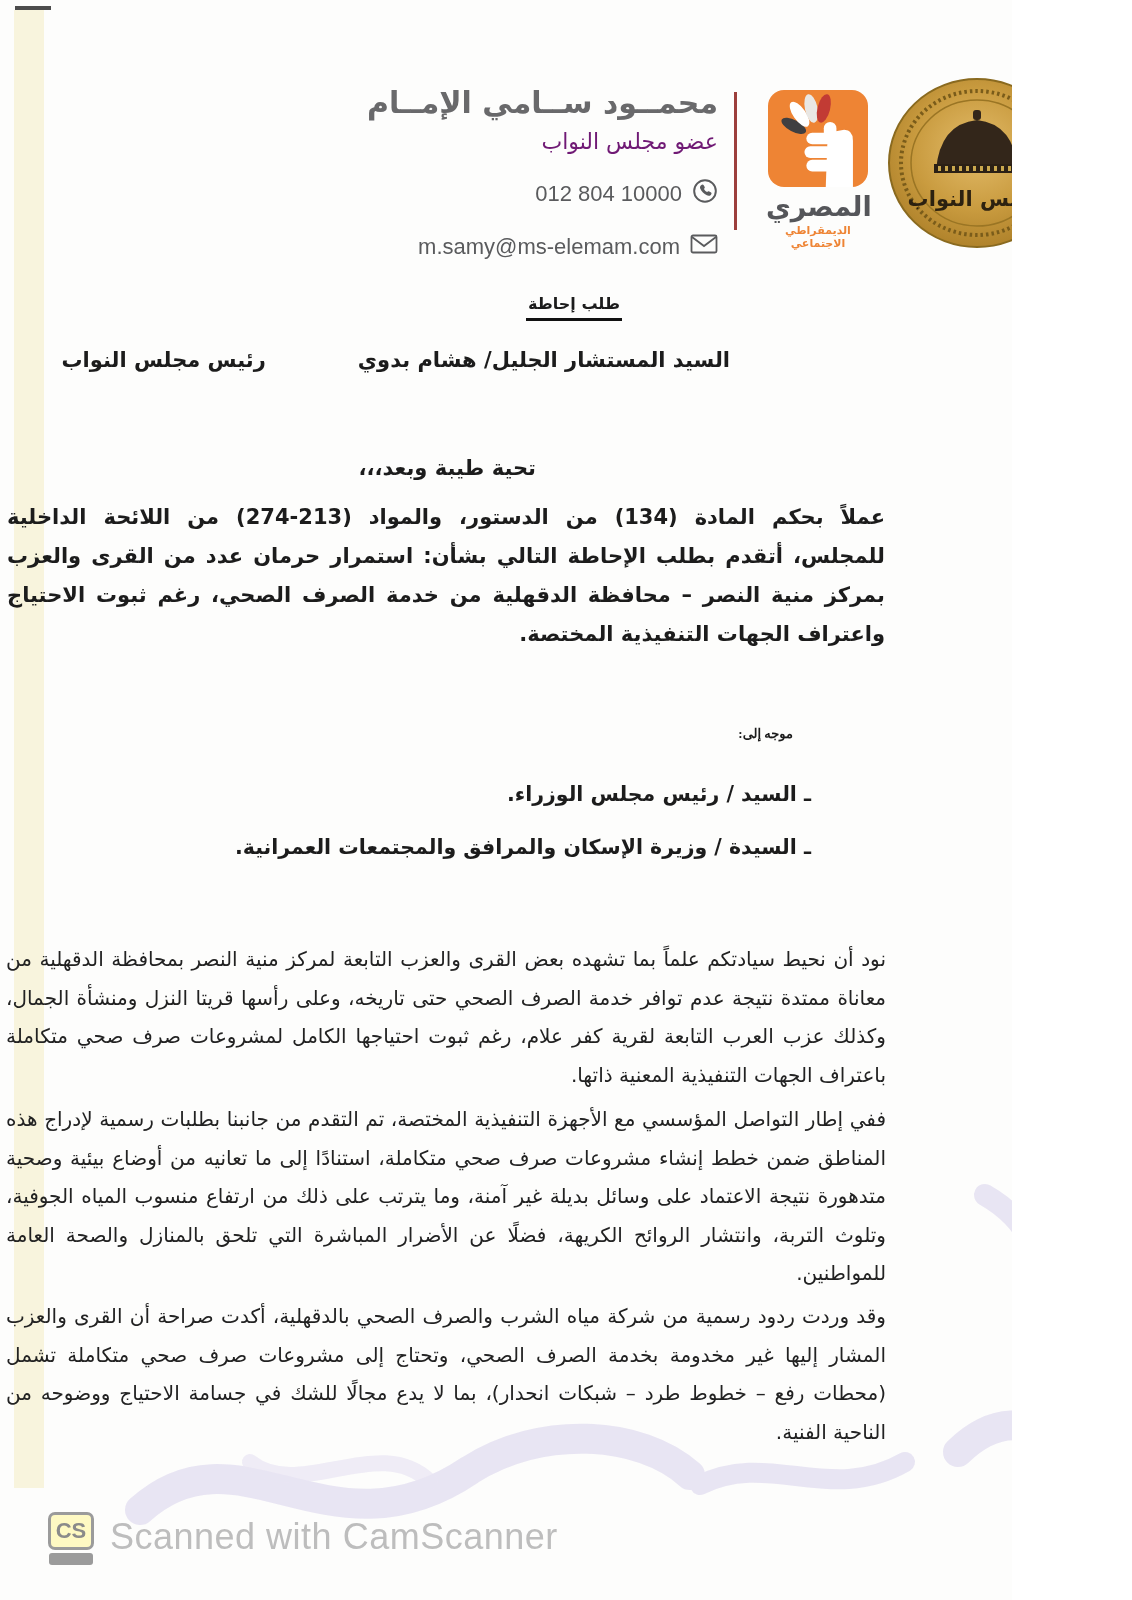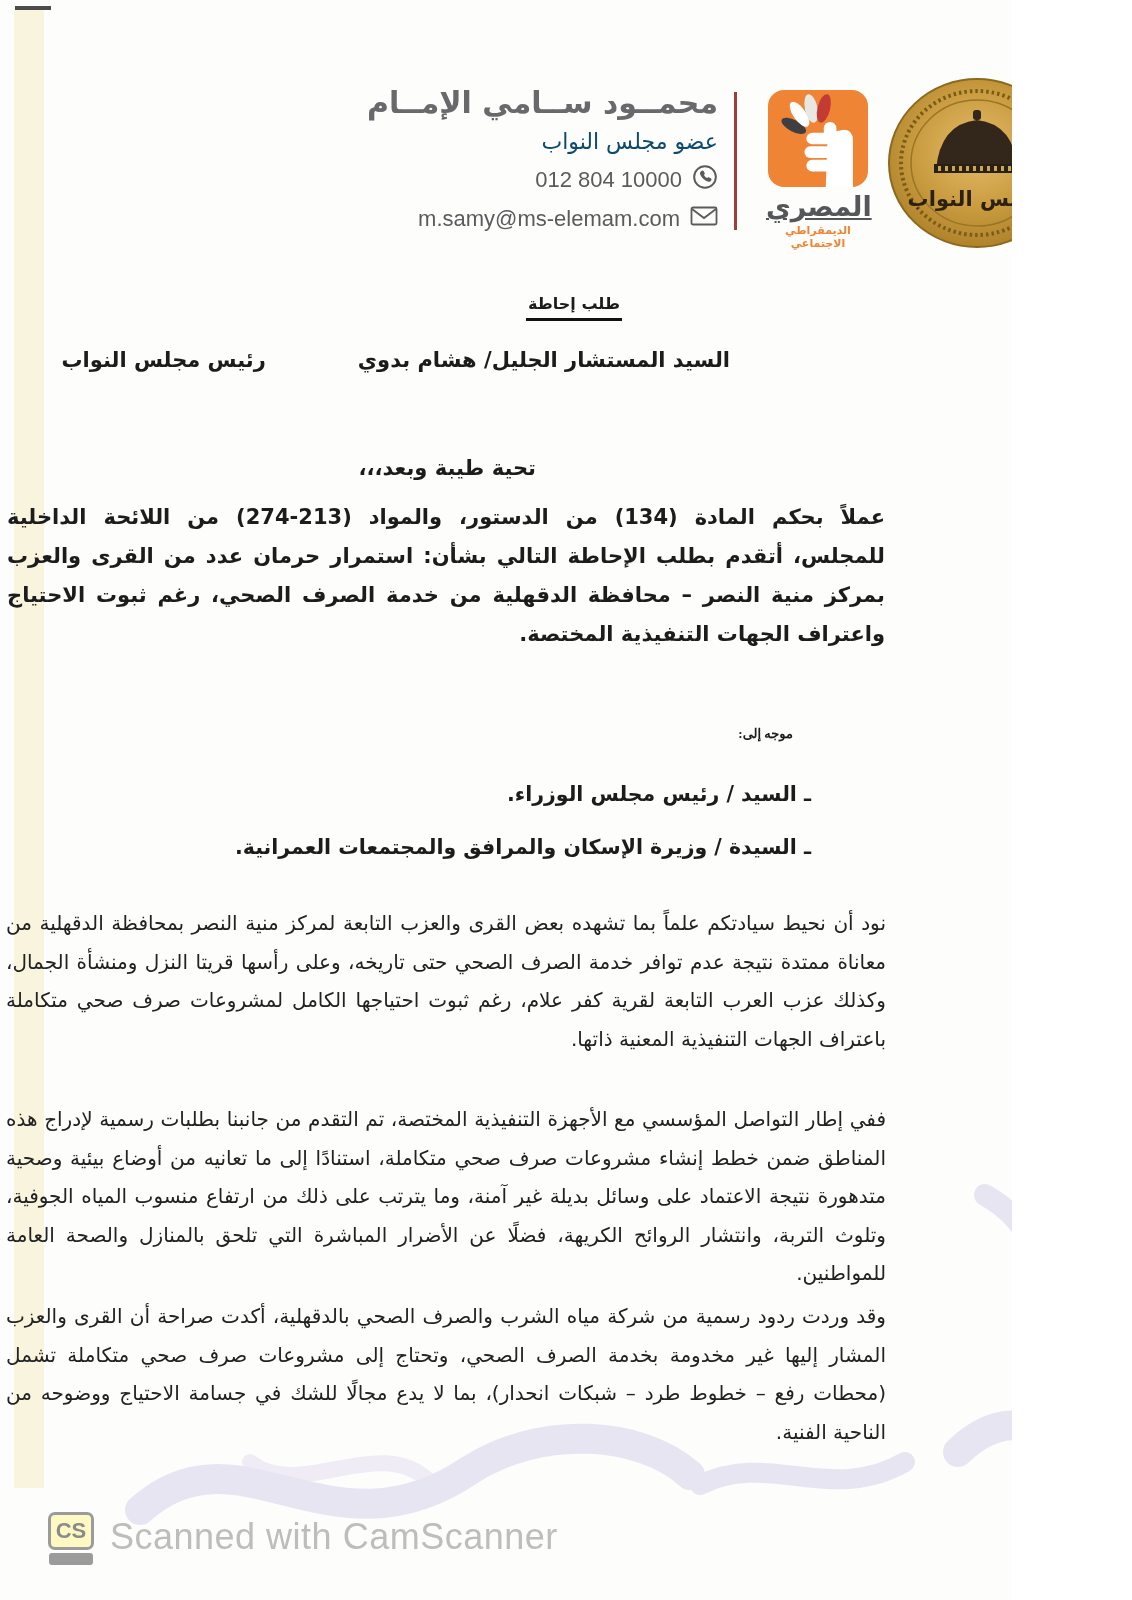--- a/index.html
+++ b/index.html
@@ -10,49 +10,49 @@
   
   .edge-strip{position:absolute;left:14px;top:10px;width:30px;height:1478px;background:#f8f4dd;}
   .edge-topline{position:absolute;left:15px;top:6px;width:36px;height:4px;background:#4c4c4c;}
   .edge-right{position:absolute;left:1121px;top:168px;width:2px;height:1360px;background:#454545;}
   .watermark{position:absolute;left:0;top:0;z-index:0;}
   .content{position:absolute;left:0;top:0;width:100%;height:100%;z-index:1;}
 
   
   .contact-block{position:absolute;left:288px;top:86px;width:430px;text-align:right;direction:rtl;}
   .mp-name{font-size:30px;font-weight:700;color:#69696b;line-height:1.15;}
-  .mp-role{font-size:22px;color:#0c4a6e;margin-top:8px;}
+  .mp-role{font-size:22px;color:#701a75;margin-top:8px;}
   .contact-row{direction:ltr;display:flex;justify-content:flex-end;align-items:center;gap:10px;
-    font-family:"Liberation Sans",sans-serif;font-size:22px;color:#5a5b5d;margin-top:10px;}
+    font-family:"Liberation Sans",sans-serif;font-size:22px;color:#5a5b5d;margin-top:24px;}
   .contact-row:first-of-type{margin-top:22px;}
   .hdr-divider{position:absolute;left:734px;top:92px;width:3px;height:138px;background:#9c3f3c;}
 
   .party{position:absolute;left:766px;top:90px;width:104px;text-align:center;}
   .party-square{width:100px;height:97px;border-radius:16px;background:#ee8434;margin:0 auto;
     display:flex;align-items:center;justify-content:center;}
-  .party-name{font-size:27px;font-weight:700;color:#55565a;margin-top:6px;line-height:1;text-decoration:underline;}
+  .party-name{font-size:27px;font-weight:700;color:#55565a;margin-top:6px;line-height:1;}
   .party-sub{font-size:11px;color:#ee8434;margin-top:4px;font-weight:700;}
 
   .seal{position:absolute;left:888px;top:78px;}
 
   
   .doc-title{position:absolute;left:8px;top:294px;width:1132px;text-align:center;
     font-size:16px;font-weight:700;direction:rtl;}
   .doc-title span{border-bottom:3px solid #111;padding:0 2px 5px;}
   .addressee-row{position:absolute;right:282px;top:348px;direction:rtl;display:flex;gap:92px;
     font-size:21px;font-weight:700;white-space:nowrap;}
   .greeting{position:absolute;right:476px;top:456px;direction:rtl;font-size:21px;font-weight:700;white-space:nowrap;}
   .intro{position:absolute;right:127px;top:498px;width:878px;direction:rtl;text-align:justify;
     font-size:21px;font-weight:700;line-height:39px;}
   .directed-label{position:absolute;right:219px;top:726px;direction:rtl;font-size:13px;font-weight:700;font-family:Liberation Serif, serif;}
   .recipient-1{position:absolute;right:201px;top:782px;direction:rtl;font-size:20.5px;font-weight:700;white-space:nowrap;}
   .recipient-2{position:absolute;right:201px;top:835px;direction:rtl;font-size:20.5px;font-weight:700;white-space:nowrap;}
   .body-par{position:absolute;right:126px;width:880px;direction:rtl;text-align:justify;
     font-size:20px;line-height:38.5px;color:#222;}
-  .par-1{top:904px;}
+  .par-1{top:940px;}
   .par-2{top:1100px;}
   .par-3{top:1297px;}
 
   
   .cs-logo{position:absolute;left:48px;top:1512px;width:46px;}
   .cs-box{width:40px;height:32px;border:3px solid #9b9b9b;border-radius:7px;display:flex;
     align-items:center;justify-content:center;background:#fef9c3;
     font-family:"Liberation Sans",sans-serif;font-weight:700;font-size:22px;color:#8a8a8a;}
   .cs-band{width:44px;height:12px;background:#9b9b9b;border-radius:3px;margin:3px 0 0 1px;}
   .cs-text{position:absolute;left:110px;top:1516px;font-family:"Liberation Sans",sans-serif;

